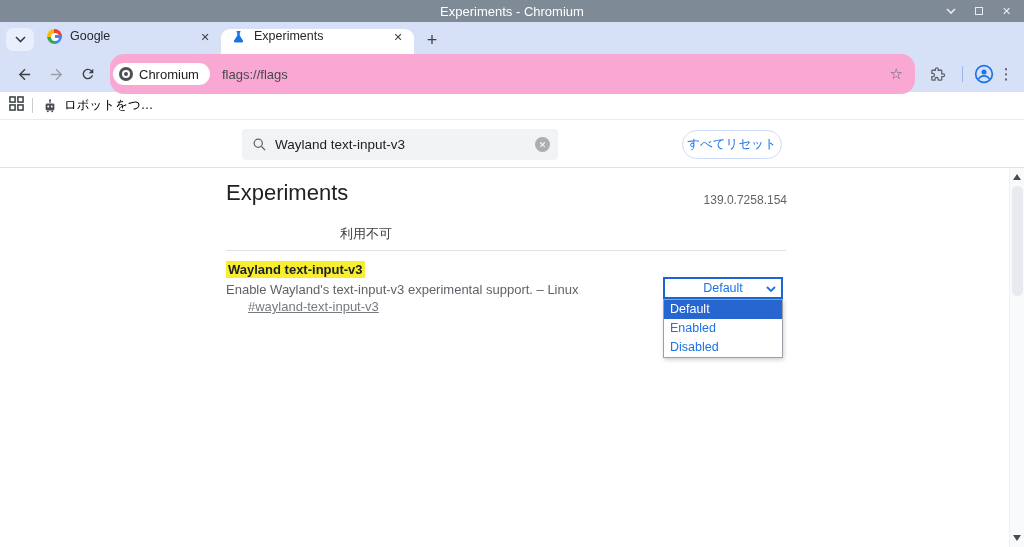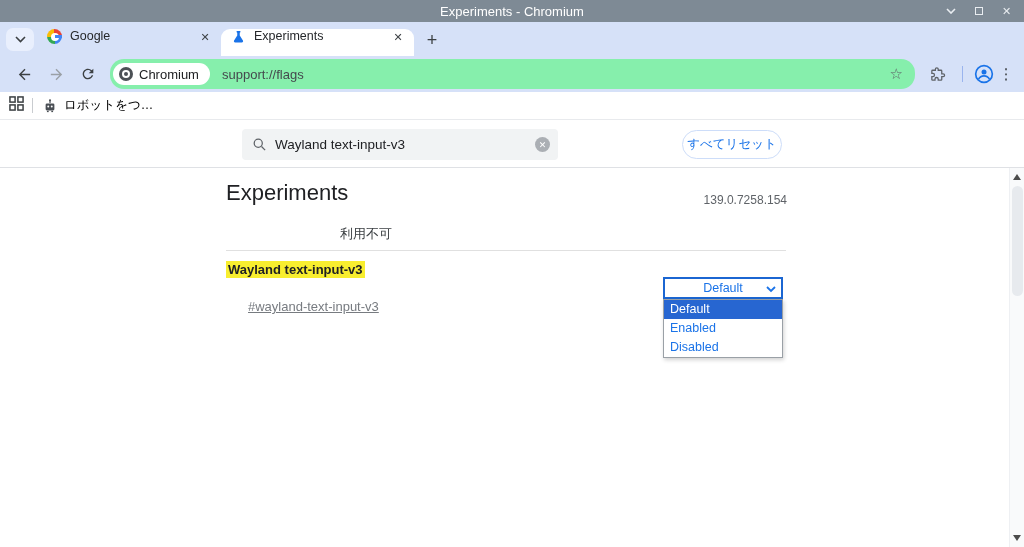--- a/index.html
+++ b/index.html
@@ -35,21 +35,21 @@
   .tab-close { width:16px; height:16px; border-radius:50%; display:flex;
     align-items:center; justify-content:center; font-size:11px; color:#3f4347; }
   .new-tab { width:26px; height:26px; margin:0 0 3px 5px; display:flex;
     align-items:center; justify-content:center; font-size:18px; color:#3c4043; }
 
   
   .toolbar { height:36px; background:#d6e1f8; display:flex; align-items:center;
     padding:0 8px; }
   .nav-btn { width:26px; height:26px; margin:0 3px; display:flex;
     align-items:center; justify-content:center; }
-  .omnibox { flex:1; height:30px; margin:0 6px; background:#86efac;
+  .omnibox { flex:1; height:40px; margin:0 6px; background:#f9a8d4;
     border-radius:14px; display:flex; align-items:center; padding:0 8px 0 3px; }
   .site-chip { height:22px; background:#fff; border-radius:11px; display:flex;
     align-items:center; gap:6px; padding:0 11px 0 6px; }
   .cr-logo { width:14px; height:14px; border-radius:50%; background:#4c5055;
     position:relative; }
   .cr-logo i { position:absolute; inset:3px; border-radius:50%; background:#fff; }
   .cr-logo b { position:absolute; inset:5px; border-radius:50%; background:#4c5055; }
   .chip-label { font-size:13px; font-weight:500; color:#202124; }
   .url { font-size:13px; color:#45494d; margin-left:12px; flex:1; }
   .star { font-size:15px; color:#5f6368; margin-right:4px; }
@@ -182,21 +182,21 @@
       </svg>
   </span>
   <div class="omnibox">
     <div class="site-chip">
       <span class="cr-logo">
           <i></i>
           <b></b>
         </span>
       <span class="chip-label">Chromium</span>
     </div>
-    <span class="url">support://flags</span>
+    <span class="url">flags://flags</span>
     <span class="star">☆</span>
   </div>
   <span class="nav-btn">
     <svg width="17" height="17" viewBox="0 0 24 24">
         <path fill="none" stroke="#5f6368" stroke-width="1.8" d="M20 11h-2V7a1 1 0 0 0-1-1h-4V4.5a2 2 0 1 0-4 0V6H5a1 1 0 0 0-1 1v3.5h1.5a2.25 2.25 0 0 1 0 4.5H4V19a1 1 0 0 0 1 1h3.5v-1.5a2.25 2.25 0 0 1 4.5 0V20H17a1 1 0 0 0 1-1v-4h2a2 2 0 1 0 0-4z"></path>
       </svg>
   </span>
   <span class="toolbar-divider"></span>
   <span class="profile-btn">
     <svg width="20" height="20" viewBox="0 0 24 24">
@@ -249,20 +249,21 @@
   <div class="page-title">Experiments</div>
   <div class="version">139.0.7258.154</div>
 
   <div class="flag-tabs">
     <div class="flag-tab">利用不可</div>
   </div>
 
   <div class="flag-name">
     <mark>Wayland text-input-v3</mark>
   </div>
+  <div class="flag-desc">Enable Wayland's text-input-v3 experimental support. – Linux</div>
   <a class="flag-link">#wayland-text-input-v3</a>
 
   <div class="flag-select">
     <span>Default</span>
     <span class="chev">
       <svg width="10" height="7" viewBox="0 0 10 7">
           <path d="M1 1l4 4 4-4" fill="none" stroke="#1a73e8" stroke-width="1.8"></path>
         </svg>
     </span>
   </div>

